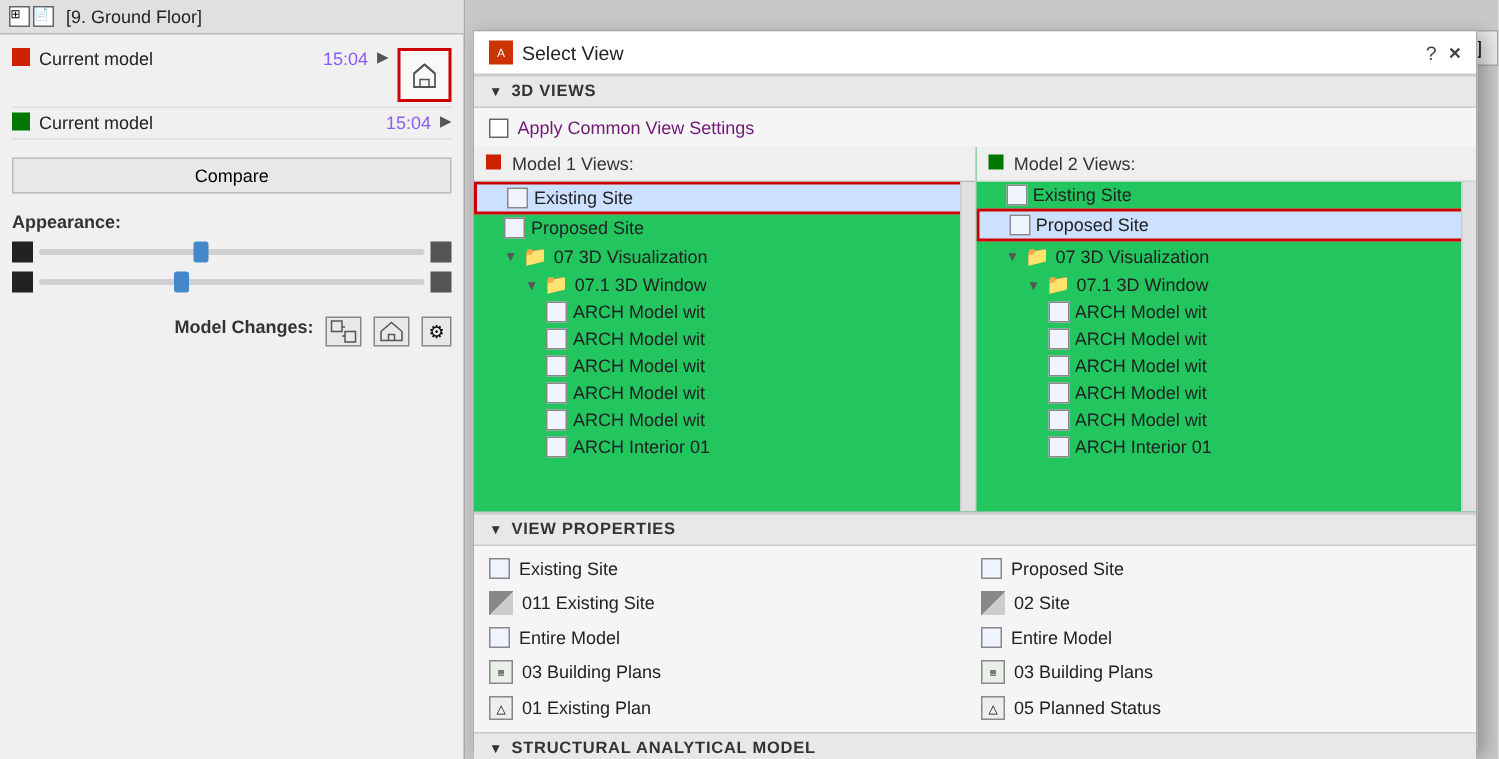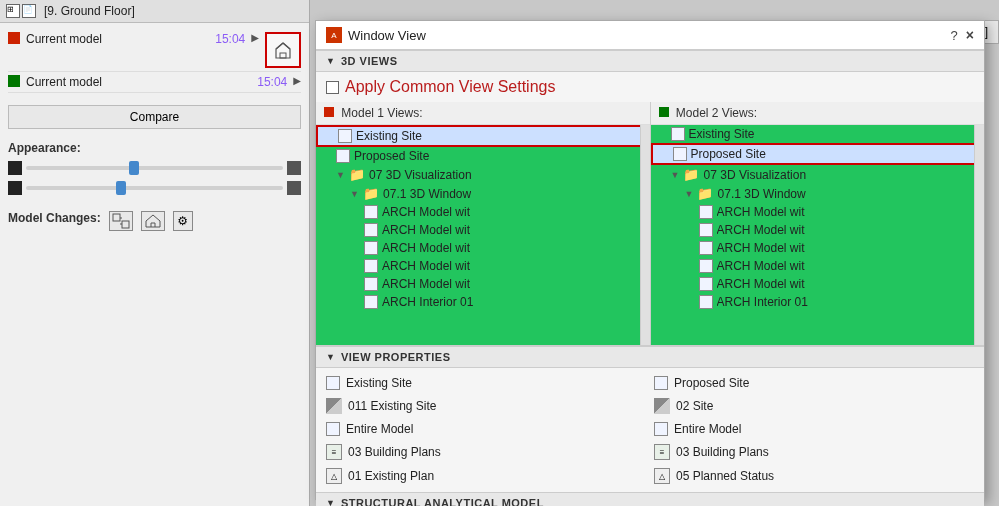--- a/index.html
+++ b/index.html
@@ -166,20 +166,21 @@
       width: 14px; height: 14px;
       background: #555;
       flex-shrink: 0;
     }
 
     .model-changes-section {
       padding: 4px 8px;
       display: flex;
       align-items: center;
       gap: 8px;
+      justify-content: flex-end;
     }
 
     .mc-icon {
       width: 24px; height: 20px;
       border: 1px solid #888;
       background: #e8e8e8;
       display: flex; align-items: center; justify-content: center;
       font-size: 10px;
       cursor: pointer;
     }
@@ -285,22 +286,22 @@
     }
 
     .checkbox-box {
       width: 13px; height: 13px;
       border: 1px solid #666;
       background: #fff;
       flex-shrink: 0;
     }
 
     .checkbox-label {
-      font-size: 16px;
-      color: #b91c1c;
+      font-size: 12px;
+      color: #701a75;
       text-align: right;
     }
 
     
     .two-col-views {
       display: flex;
       gap: 0;
       background: #22c55e;
       padding: 0;
       border-bottom: 1px solid #ccc;
@@ -517,21 +518,21 @@
   <span class="right-side-tab-close">×</span>
   <span style="font-size:12px;color:#555;">↔</span>
   <span>[Model Compare]</span>
 </div>
 
 <div class="modal-overlay">
 
   <div class="modal-titlebar">
     <div class="modal-title-left">
       <div class="modal-icon">A</div>
-      <span class="modal-title-text">Window View</span>
+      <span class="modal-title-text">Select View</span>
     </div>
     <div class="modal-title-controls">
       <span class="modal-help">?</span>
       <span class="modal-close">×</span>
     </div>
   </div>
 
   <div class="section-header">
     <span class="section-header-arrow">▼</span>
     <span class="section-header-title">3D VIEWS</span>

